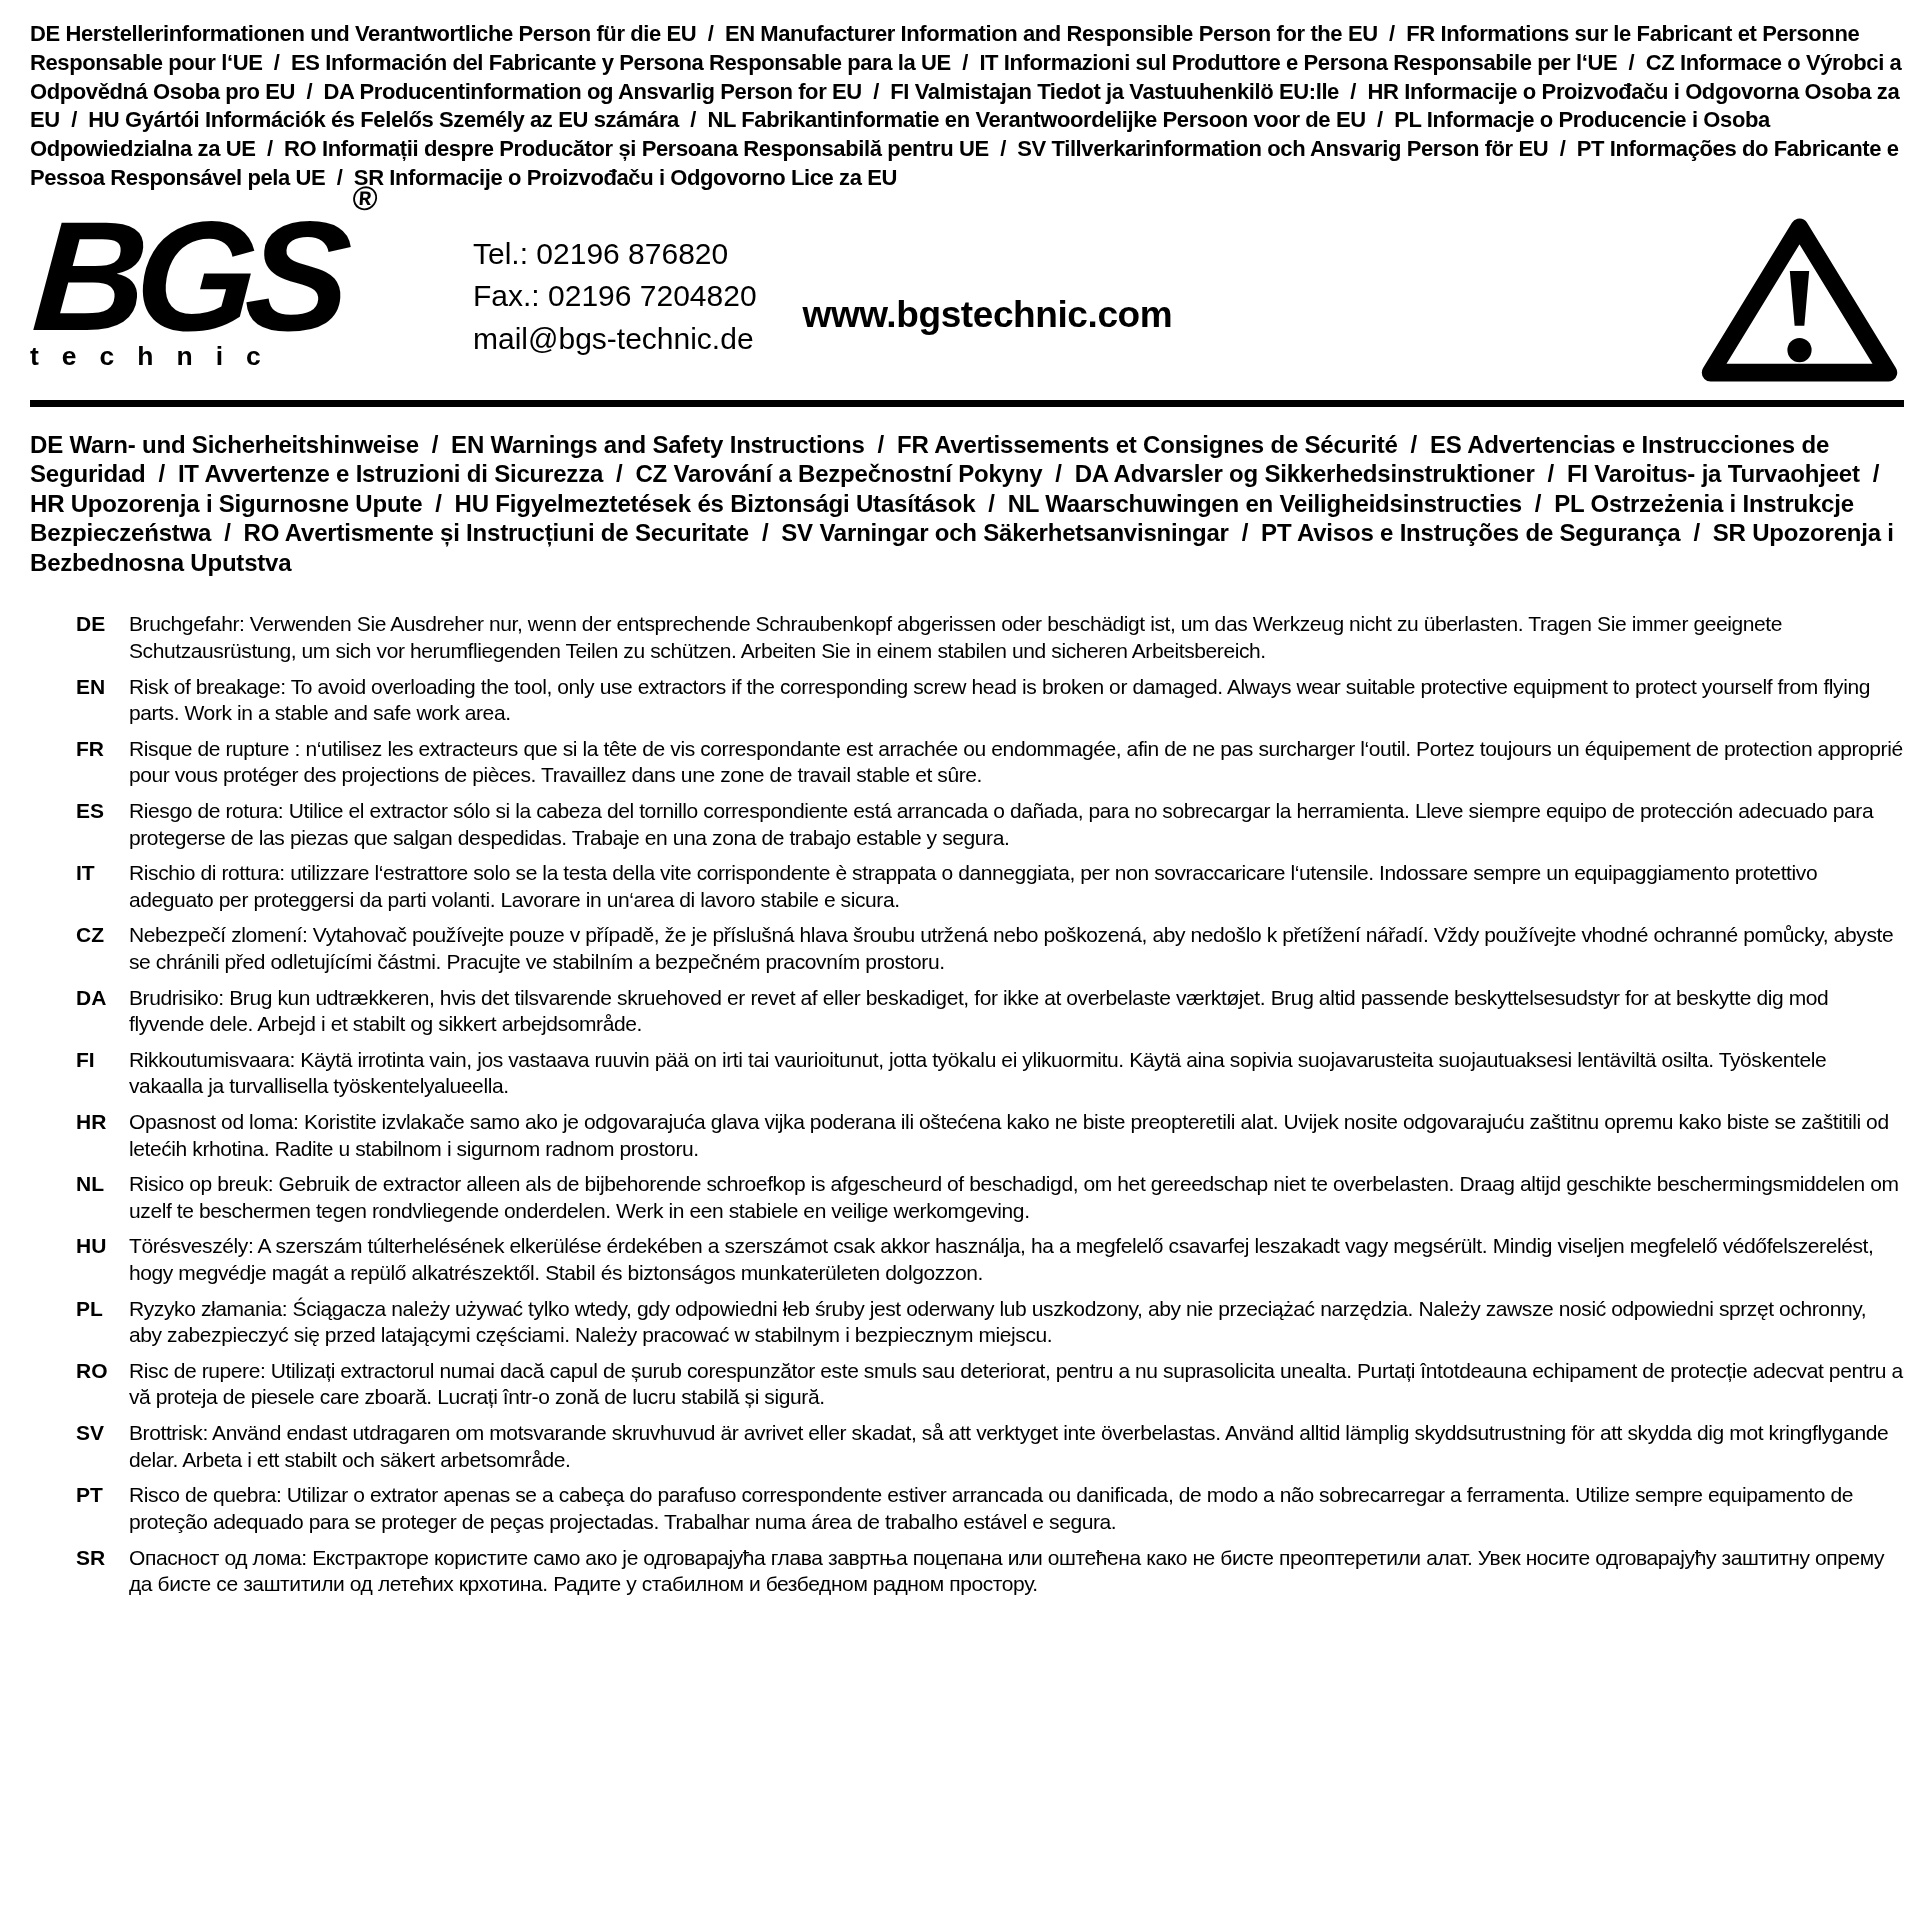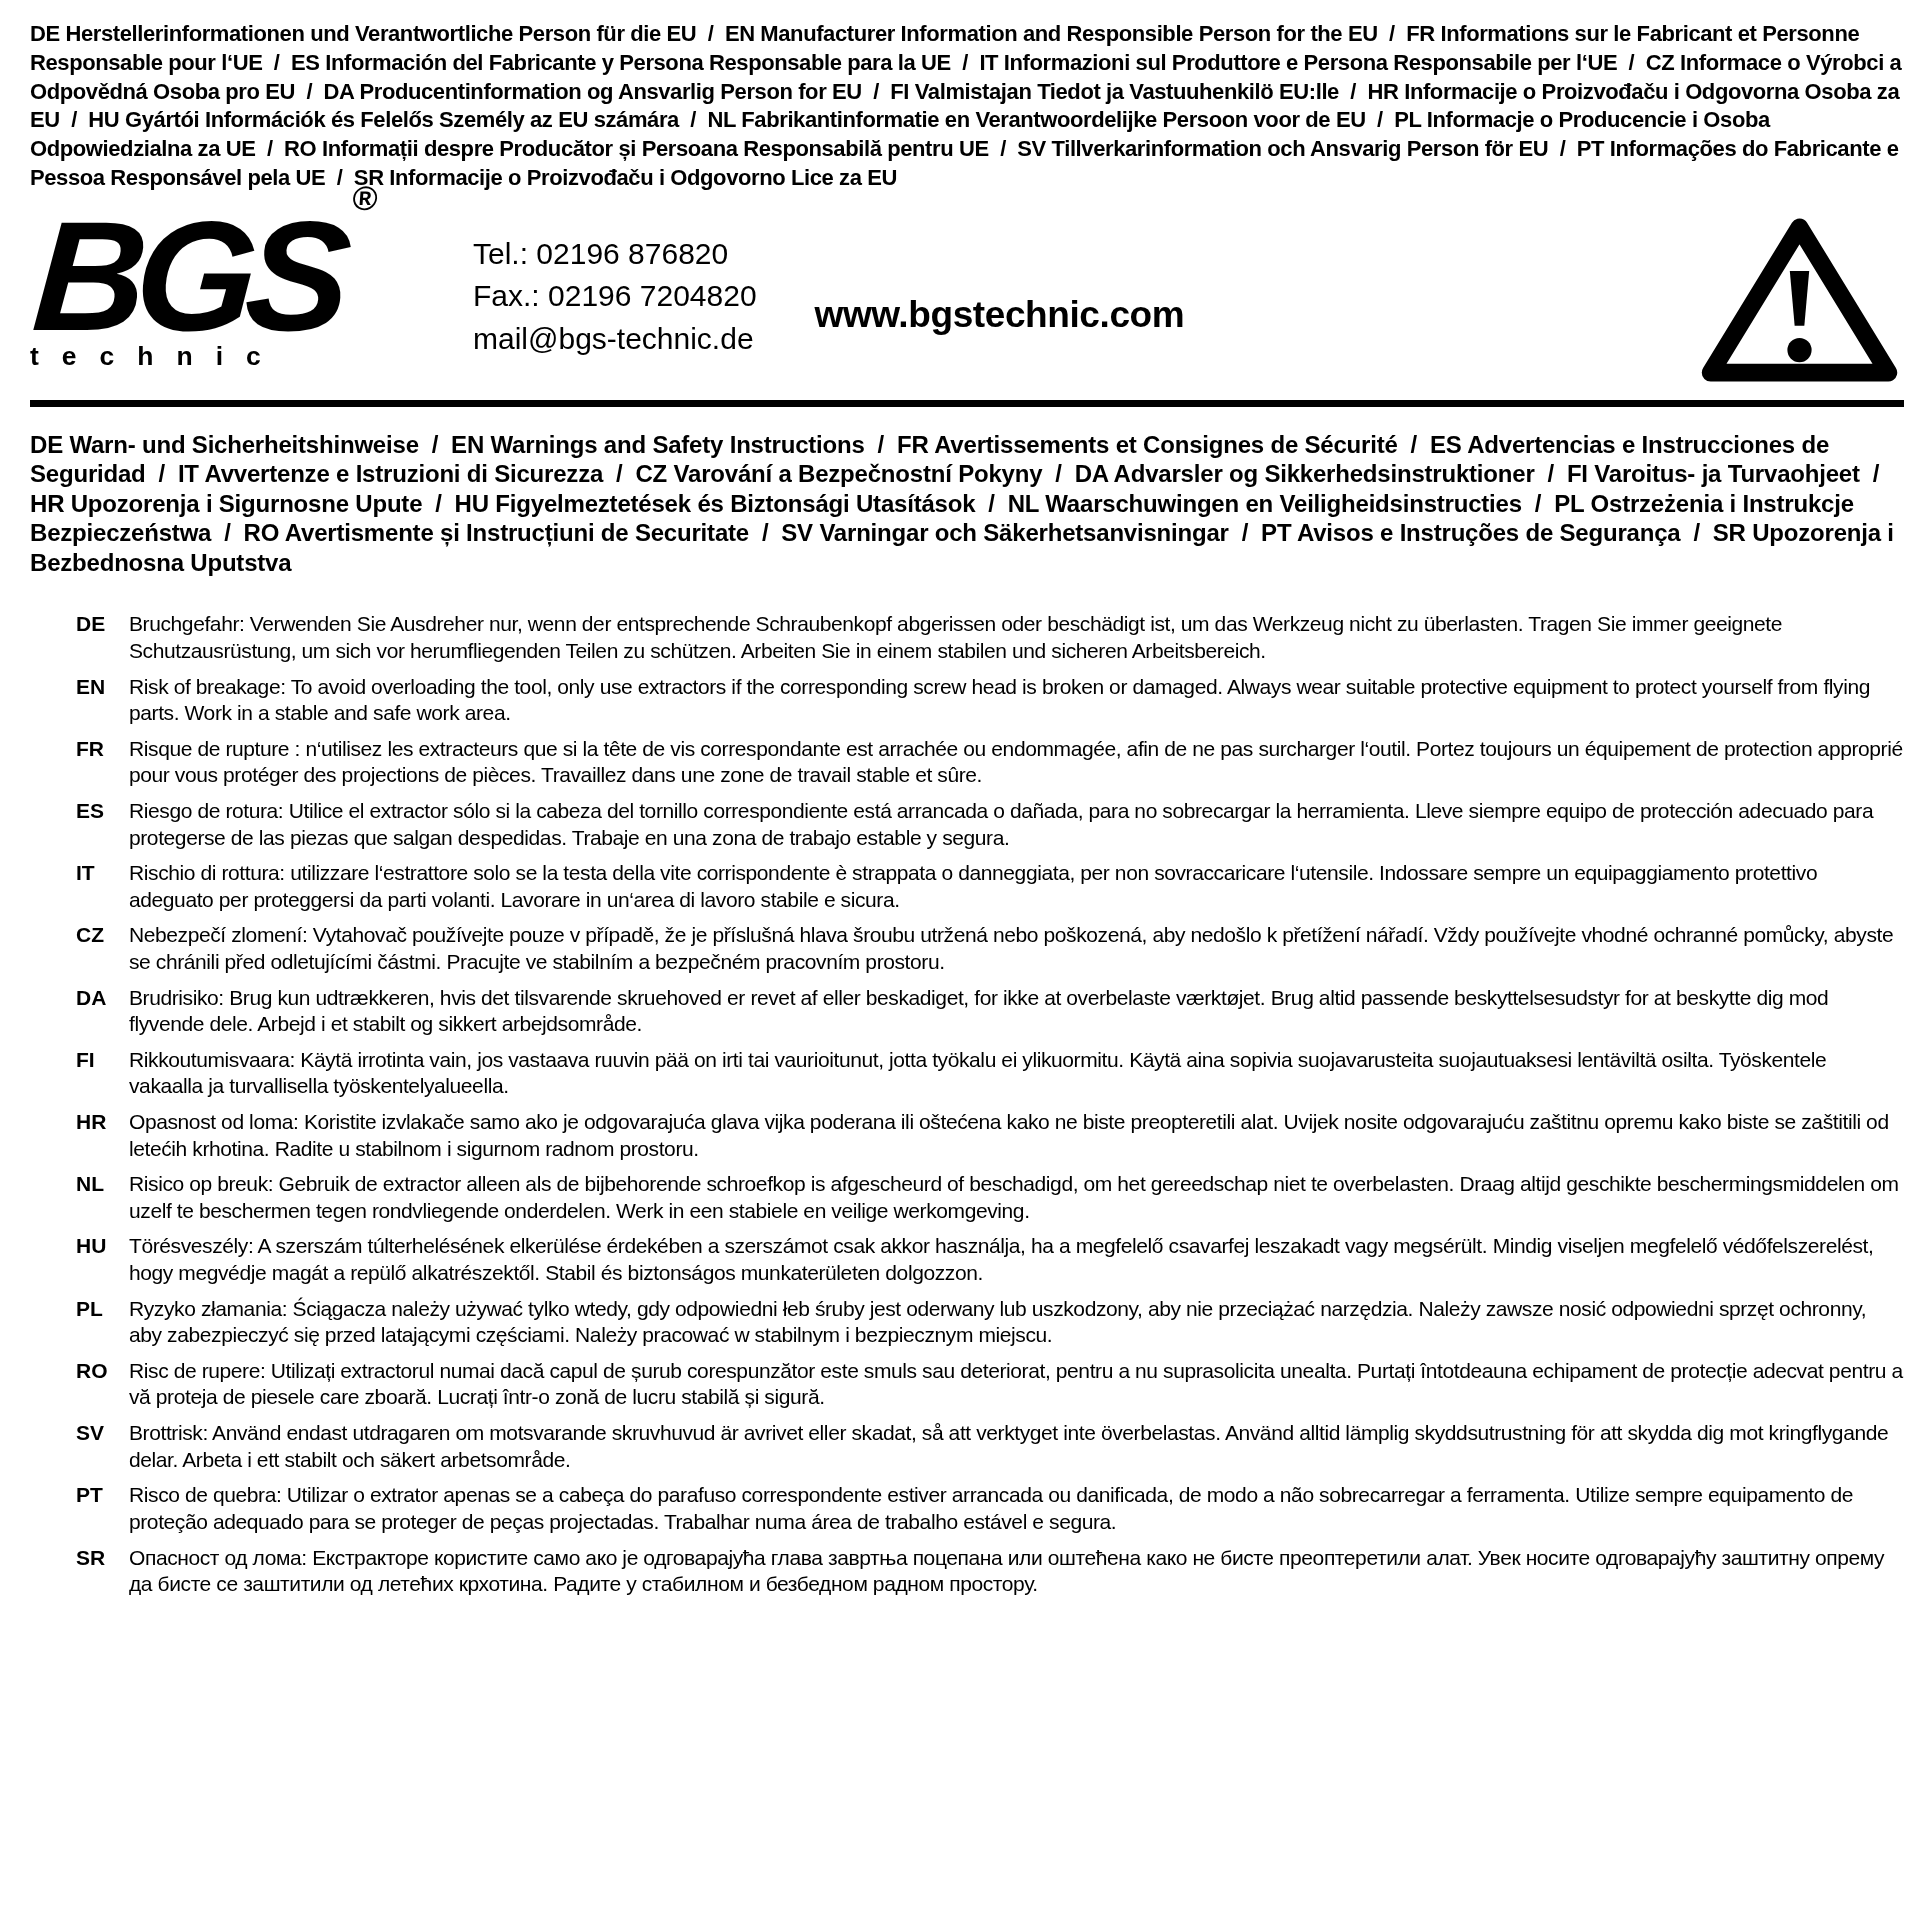--- a/index.html
+++ b/index.html
@@ -55,21 +55,21 @@
     font-weight:bold;
     font-size:26.5px;
     letter-spacing:23px;
     margin-top:3.1px;
     margin-left:0;
     white-space:nowrap;
   }
   .addr{margin-left:31px;font-size:30px;line-height:1.42;margin-top:17px;}
   .contact{margin-left:93px;font-size:30px;line-height:1.42;margin-top:17px;}
   .website{
-    margin-left:58px;
+    margin-left:46px;
     margin-top:78px;
     font-size:37px;
     font-weight:bold;
     letter-spacing:-0.4px;
     white-space:nowrap;
   }
   .triangle{margin-left:auto;width:209px;height:168px;flex:0 0 auto;}
   .triangle svg{width:100%;height:100%;display:block;}
   
   .divider{

